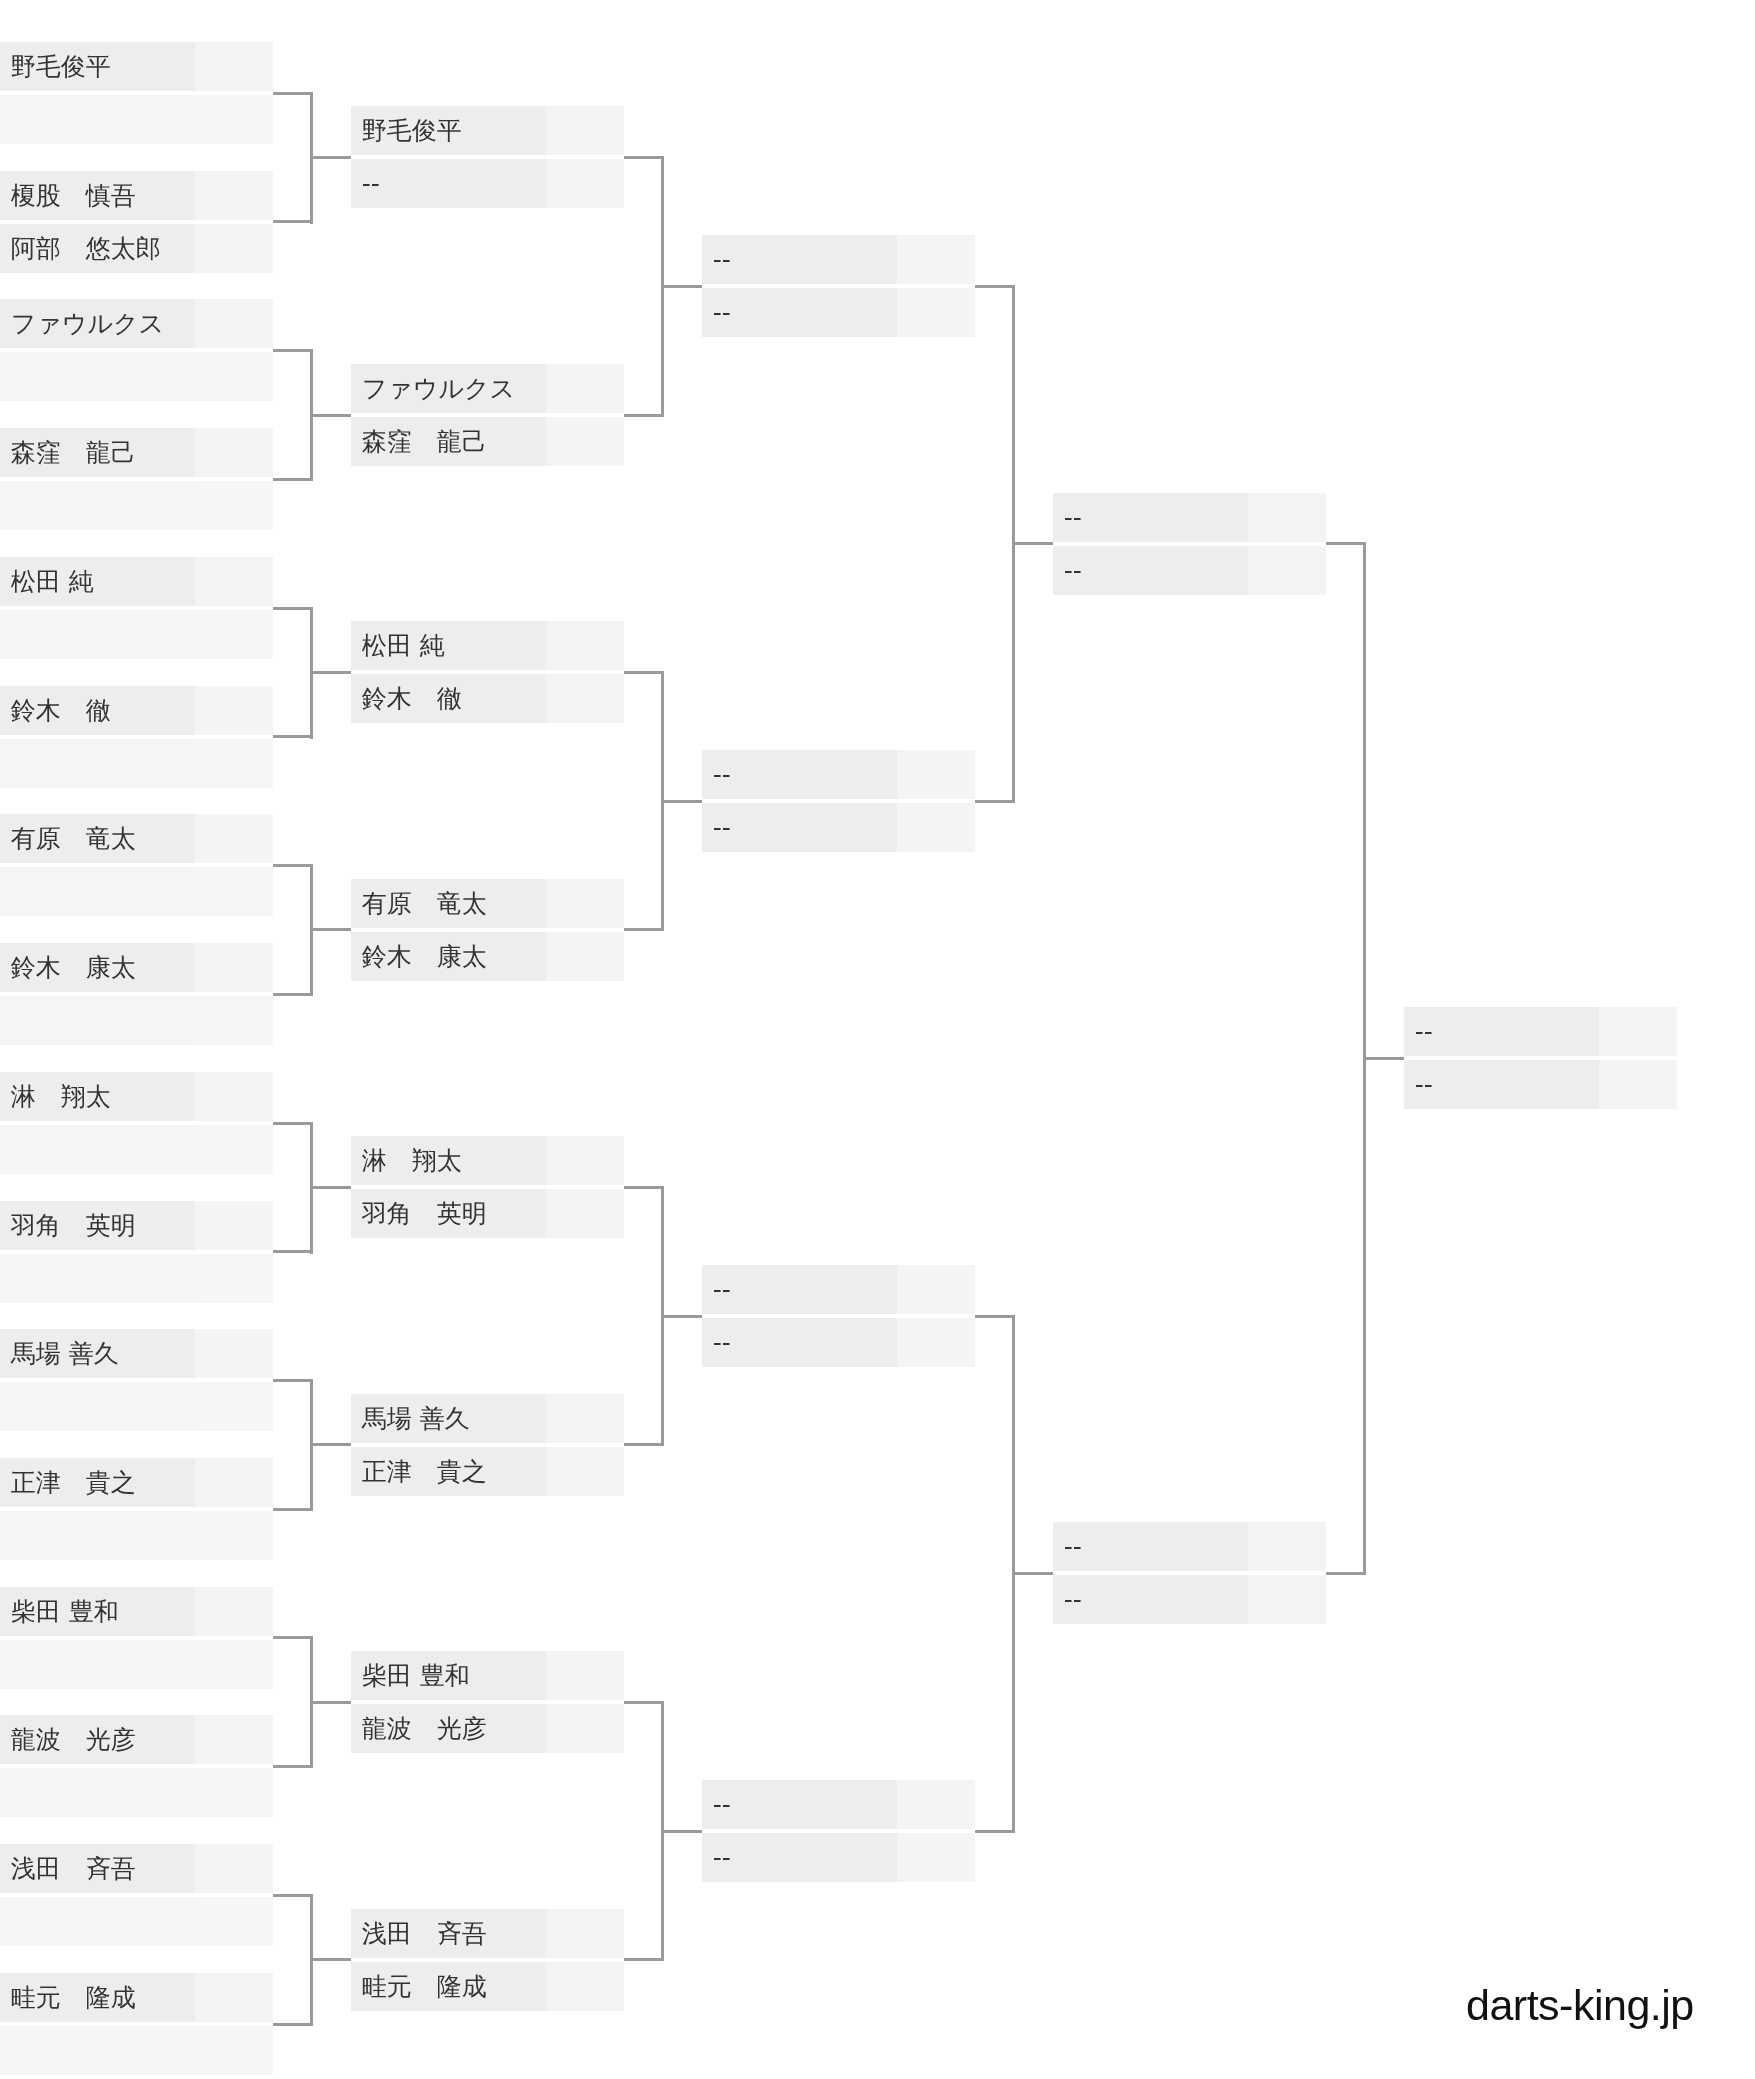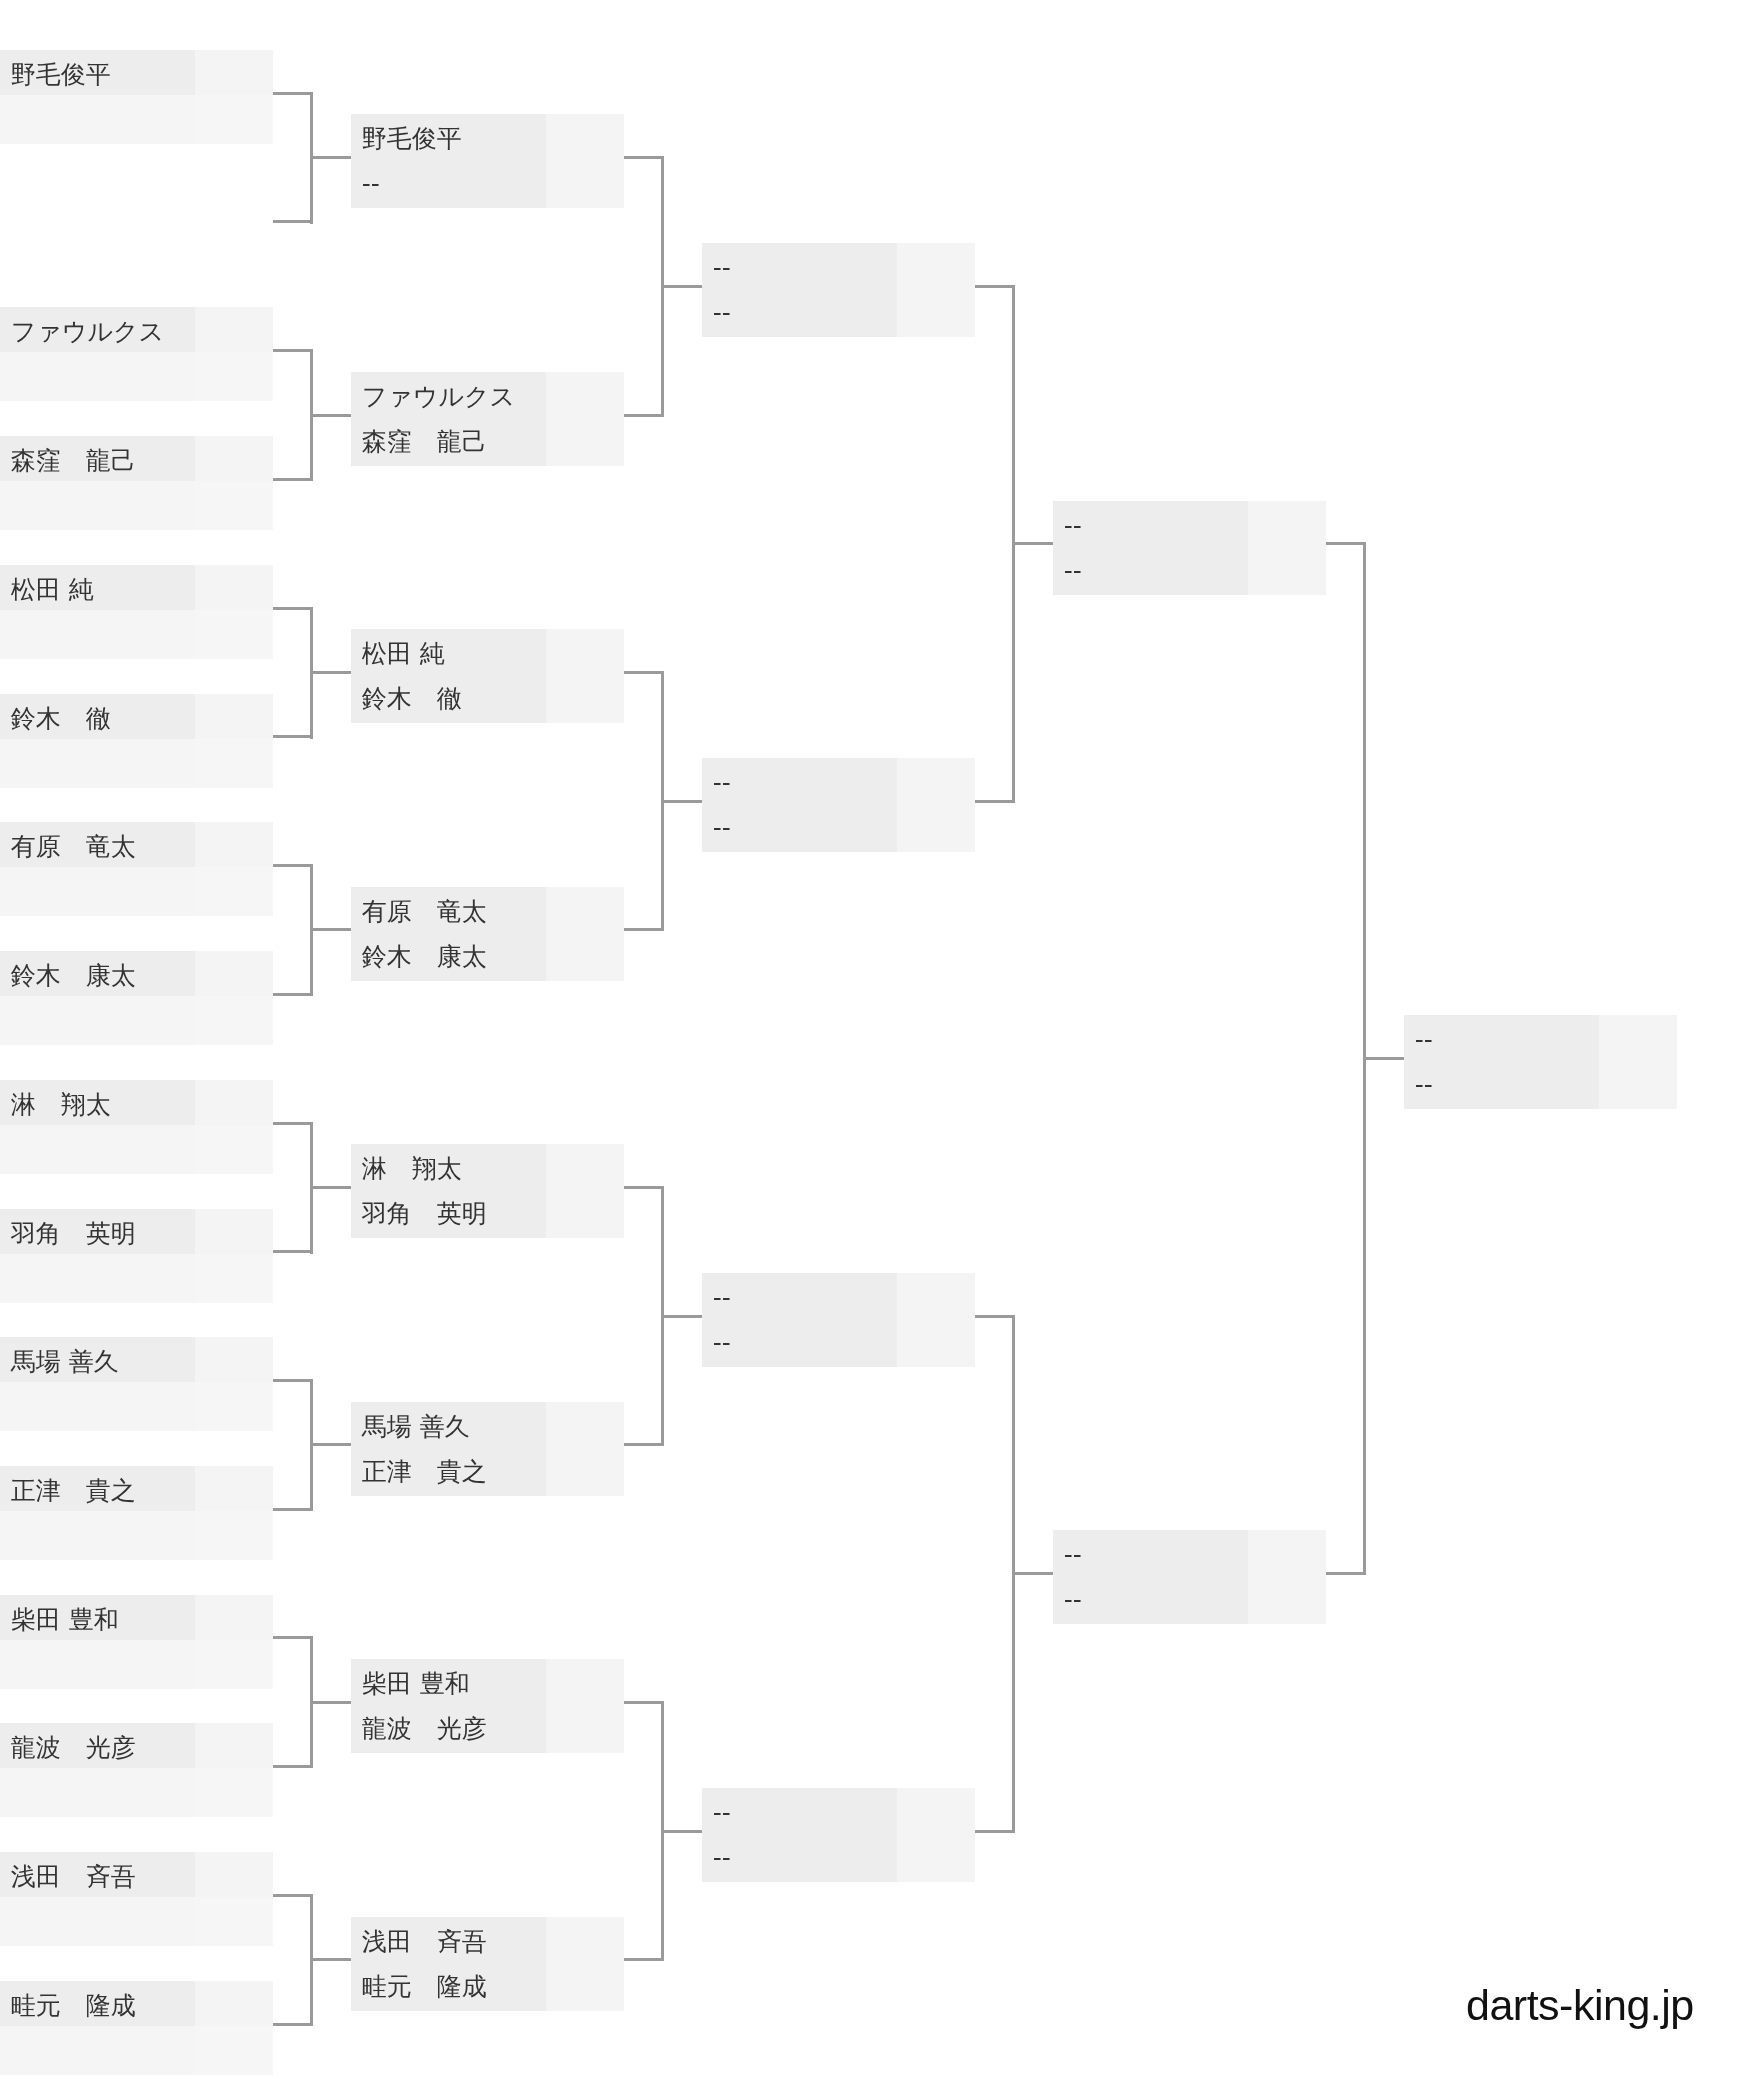--- a/index.html
+++ b/index.html
@@ -26,21 +26,21 @@
     width: 273px;
     height: 101px;
   }
   .row {
     position: absolute;
     left: 0;
     width: 273px;
     height: 49px;
     display: flex;
   }
-  .row.top { top: 8px; }
+  .row.top { top: 0; }
   .row.bottom { top: 53px; }
   .name-cell {
     width: 195px;
     height: 49px;
     background: #ededed;
     color: #333333;
     font-size: 25px;
     line-height: 49px;
     padding-left: 10.7px;
     box-sizing: border-box;
@@ -77,20 +77,30 @@
 <body>
 
 <div id="bracket">
     <div class="match" style="left: 0px; top: 42px;">
       <div class="row top">
         <div class="name-cell">野毛俊平</div>
         <div class="score-cell"></div>
       </div>
       <div class="row bottom empty">
         <div class="name-cell"></div>
+        <div class="score-cell"></div>
+      </div>
+    </div>
+    <div class="match" style="left: 0px; top: 171px;">
+      <div class="row top">
+        <div class="name-cell">榎股　慎吾</div>
+        <div class="score-cell"></div>
+      </div>
+      <div class="row bottom">
+        <div class="name-cell">阿部　悠太郎</div>
         <div class="score-cell"></div>
       </div>
     </div>
     <div class="match" style="left: 0px; top: 299px;">
       <div class="row top">
         <div class="name-cell">ファウルクス</div>
         <div class="score-cell"></div>
       </div>
       <div class="row bottom empty">
         <div class="name-cell"></div>

